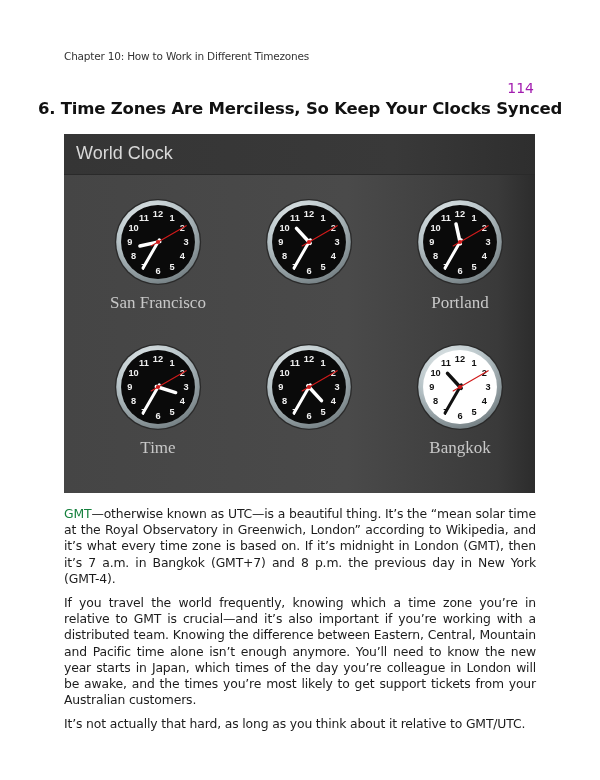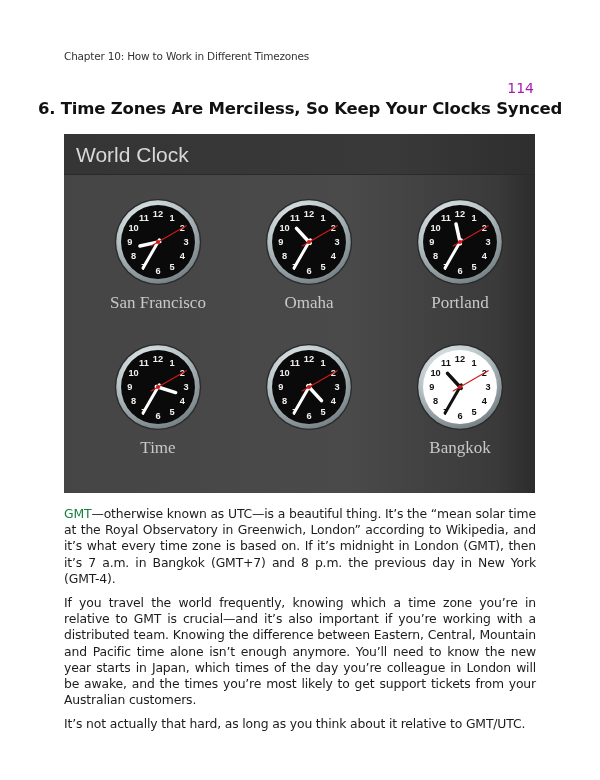--- a/index.html
+++ b/index.html
@@ -5,21 +5,21 @@
   html, body { margin: 0; padding: 0; background: #ffffff; }
   body { width: 600px; height: 780px; position: relative; overflow: hidden; font-family: "DejaVu Sans", sans-serif; color: #1a1a1a; }
   .running-head { position: absolute; top: 50px; left: 64px; font-size: 10.5px; color: #333; letter-spacing: -0.2px; }
   .page-num { position: absolute; top: 40px; right: 66px; font-size: 14px; color: #a21caf; margin-top: 40px; }
   .section-title { position: absolute; top: 99px; left: 0; width: 600px; text-align: center; font-size: 16.5px; font-weight: bold; color: #111; letter-spacing: -0.2px; }
 
   .world-clock { position: absolute; left: 64px; top: 134px; width: 471px; height: 359px;
     background: linear-gradient(to right, #454545 0%, #4a4a4a 60%, #3a3a3a 92%, #2c2c2c 100%); overflow: hidden; }
   .wc-header { position: absolute; left: 0; top: 0; width: 100%; height: 40px;
     background: linear-gradient(to right, #353535 0%, #393939 70%, #2e2e2e 100%); border-bottom: 1px solid #2a2a2a; }
-  .wc-title { position: absolute; left: 12px; top: 9px; font-family: "Liberation Sans", sans-serif; font-size: 21px; color: #d8d8d8; }
+  .wc-title { position: absolute; left: 12px; top: 9px; font-family: "Liberation Sans", sans-serif; font-size: 18px; color: #d8d8d8; }
 
   .clock-cell { position: absolute; width: 140px; height: 140px; }
   .clock-svg { position: absolute; left: 26px; top: 0; width: 88px; height: 88px; }
   .city-label { position: absolute; left: 0; top: 95px; width: 140px; text-align: center;
     font-family: Liberation Serif, serif; font-size: 17px; color: #c8c8c8; }
 
   .body-text { position: absolute; left: 64px; width: 472px; font-size: 12.4px; line-height: 16.2px; color: #1c1c1c; text-align: justify; letter-spacing: -0.15px; }
   .body-text p { margin: 0 0 8px 0; }
   .gmt-link { color: #15803d; text-decoration: none; }
 </style>
@@ -88,21 +88,20 @@
         <text x="34" y="81.51281292110203" text-anchor="middle" font-size="10.5" font-weight="bold" font-family="Liberation Sans, sans-serif" fill="#f0f0f0">7</text>
         <text x="22.287187078897972" y="69.80000000000001" text-anchor="middle" font-size="10.5" font-weight="bold" font-family="Liberation Sans, sans-serif" fill="#f0f0f0">8</text>
         <text x="18" y="53.800000000000004" text-anchor="middle" font-size="10.5" font-weight="bold" font-family="Liberation Sans, sans-serif" fill="#f0f0f0">9</text>
         <text x="22.287187078897965" y="37.8" text-anchor="middle" font-size="10.5" font-weight="bold" font-family="Liberation Sans, sans-serif" fill="#f0f0f0">10</text>
         <text x="33.999999999999986" y="26.087187078897973" text-anchor="middle" font-size="10.5" font-weight="bold" font-family="Liberation Sans, sans-serif" fill="#f0f0f0">11</text>
         <line x1="51.35118041523132" y1="51.47455467362025" x2="35.812605640071126" y2="34.5171759269874" stroke="#ffffff" stroke-width="4" stroke-linecap="round"></line>
         <line x1="51.5" y1="47.401923788646684" x2="33" y2="79.44486372867091" stroke="#ffffff" stroke-width="3.4" stroke-linecap="round"></line>
         <line x1="42.20577136594005" y1="54.5" x2="82.04293994002423" y2="31.499999999999996" stroke="#d11a1a" stroke-width="1.3" stroke-linecap="round"></line>
         <circle cx="50" cy="50" r="2.4" fill="#d11a1a"></circle>
       </svg>
-    <div class="city-label">Omaha</div>
   </div>
   <div class="clock-cell" style="left:326px; top:64px;">
     <svg class="clock-svg" viewBox="0 0 100 100">
         <defs>
           <radialGradient id="ring2" cx="40%" cy="30%" r="75%">
             <stop offset="0%" stop-color="#f4f8f8"></stop>
             <stop offset="55%" stop-color="#b8c4c8"></stop>
             <stop offset="100%" stop-color="#6f7a7e"></stop>
           </radialGradient>
         </defs>

